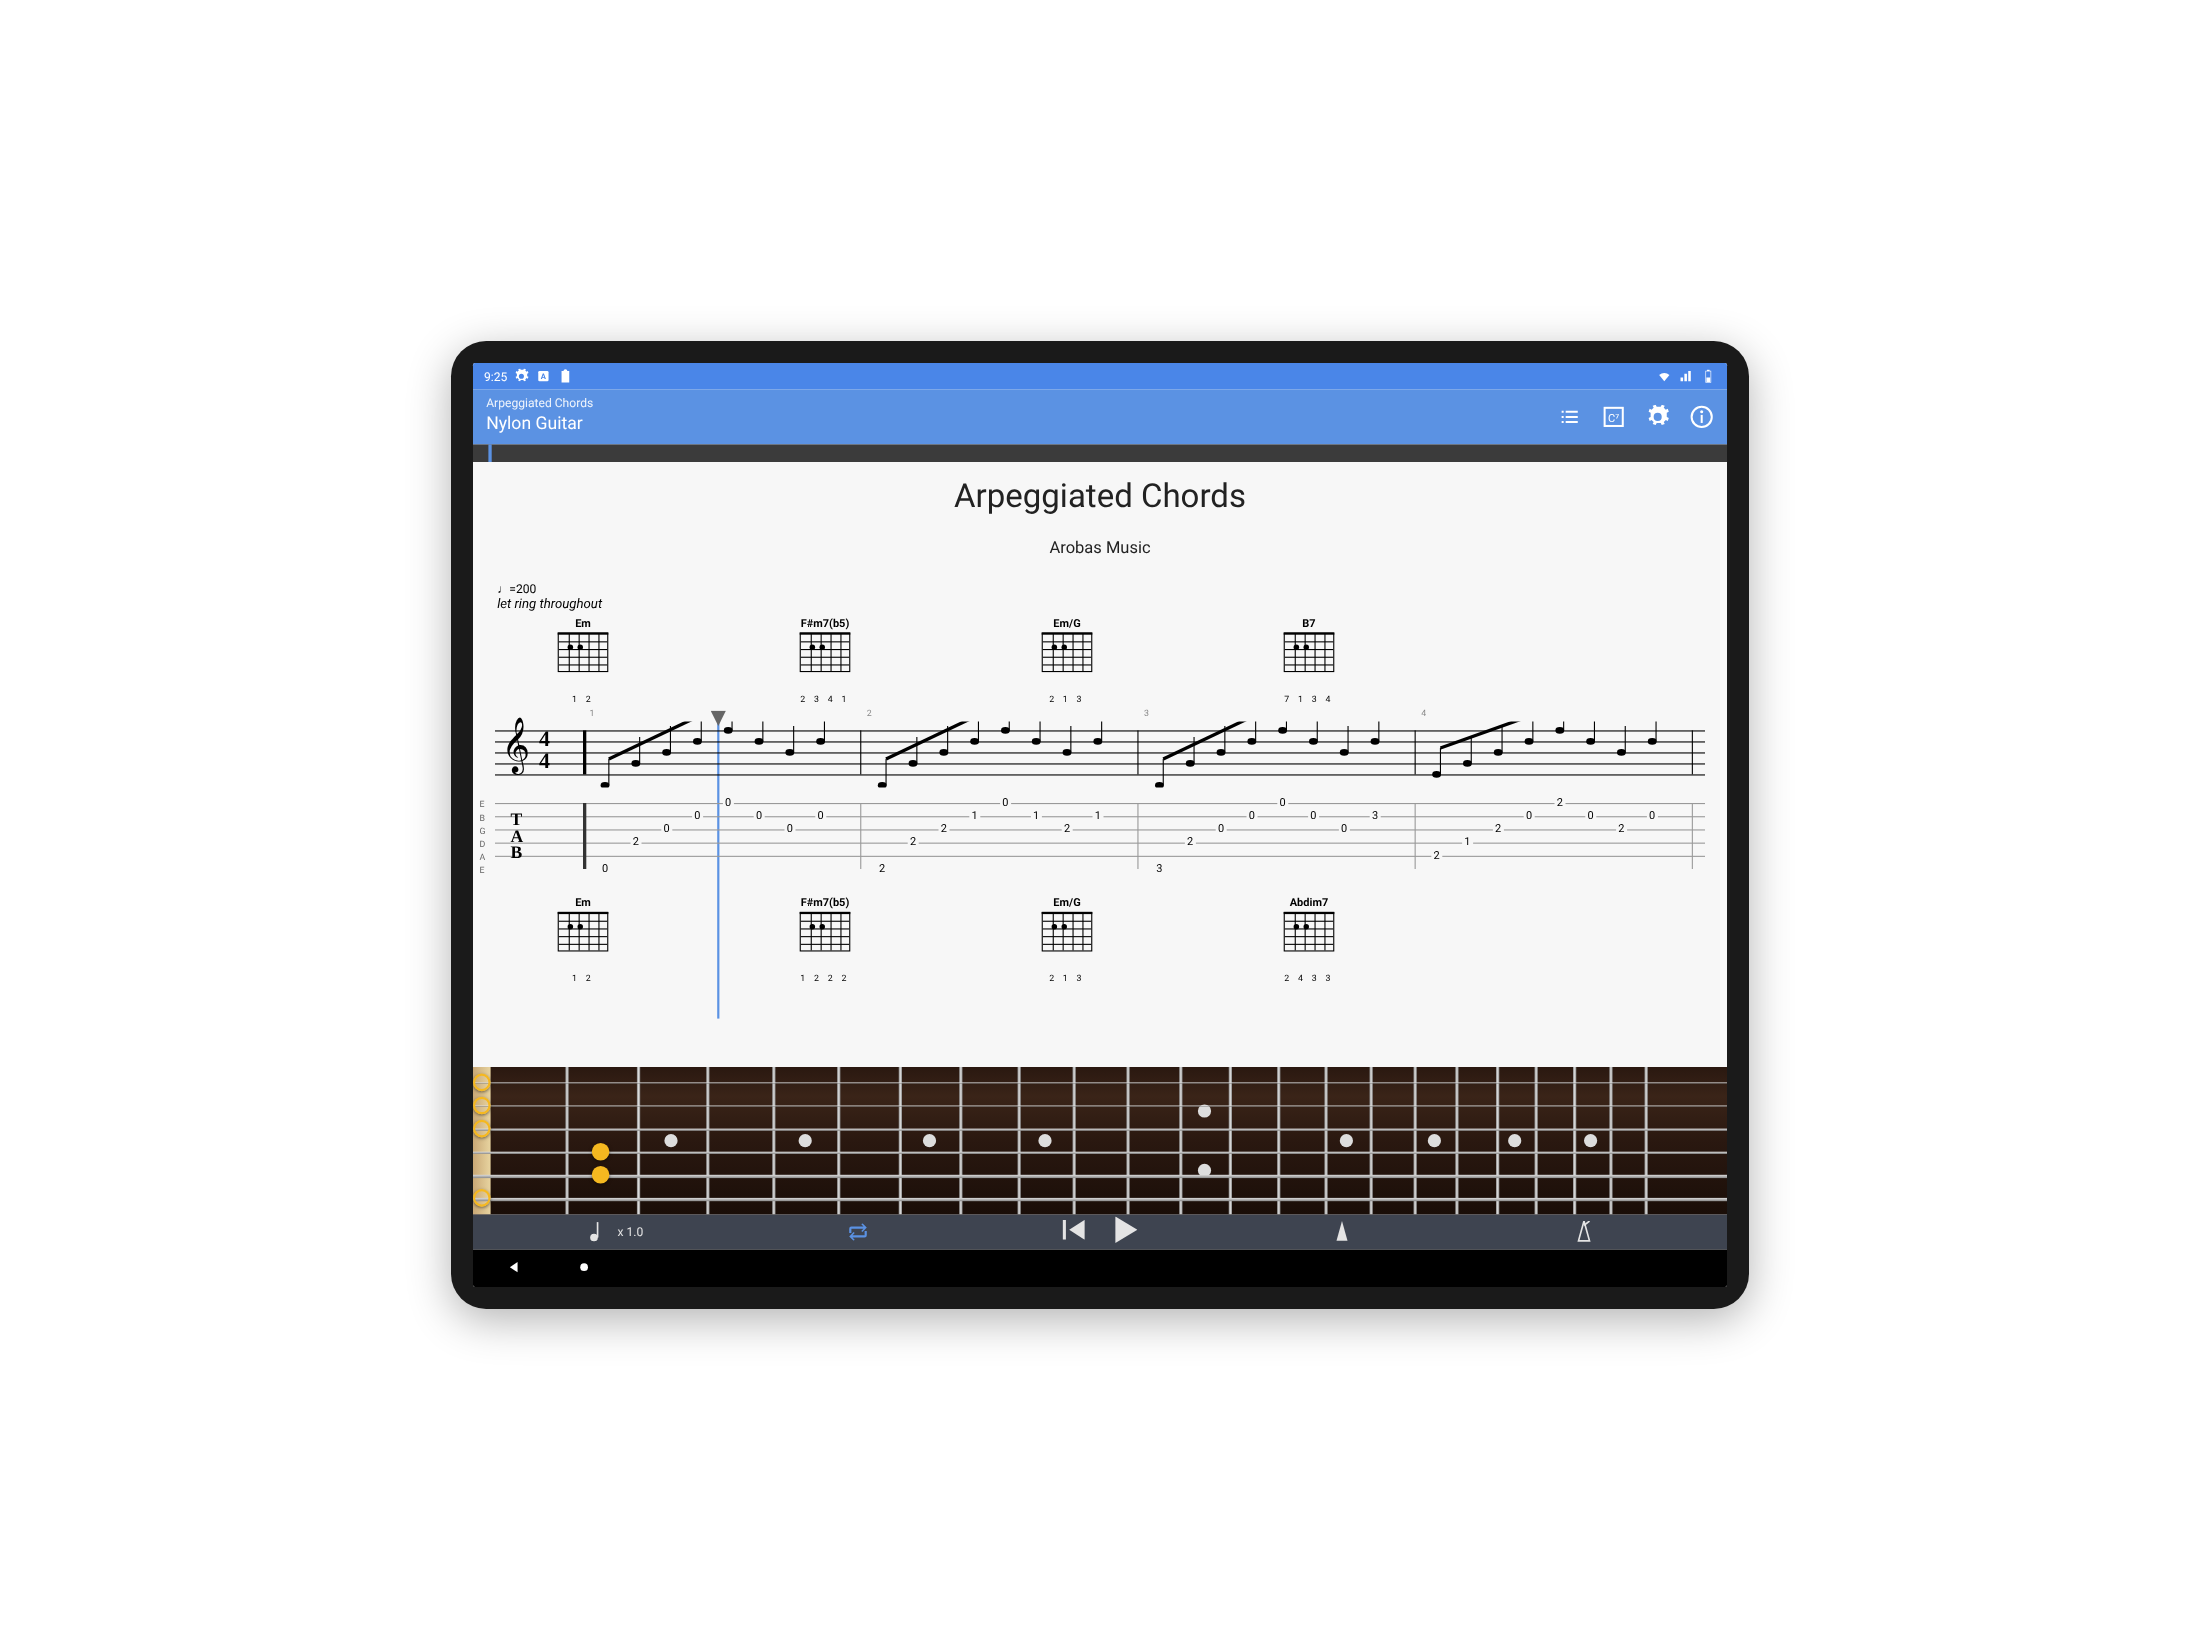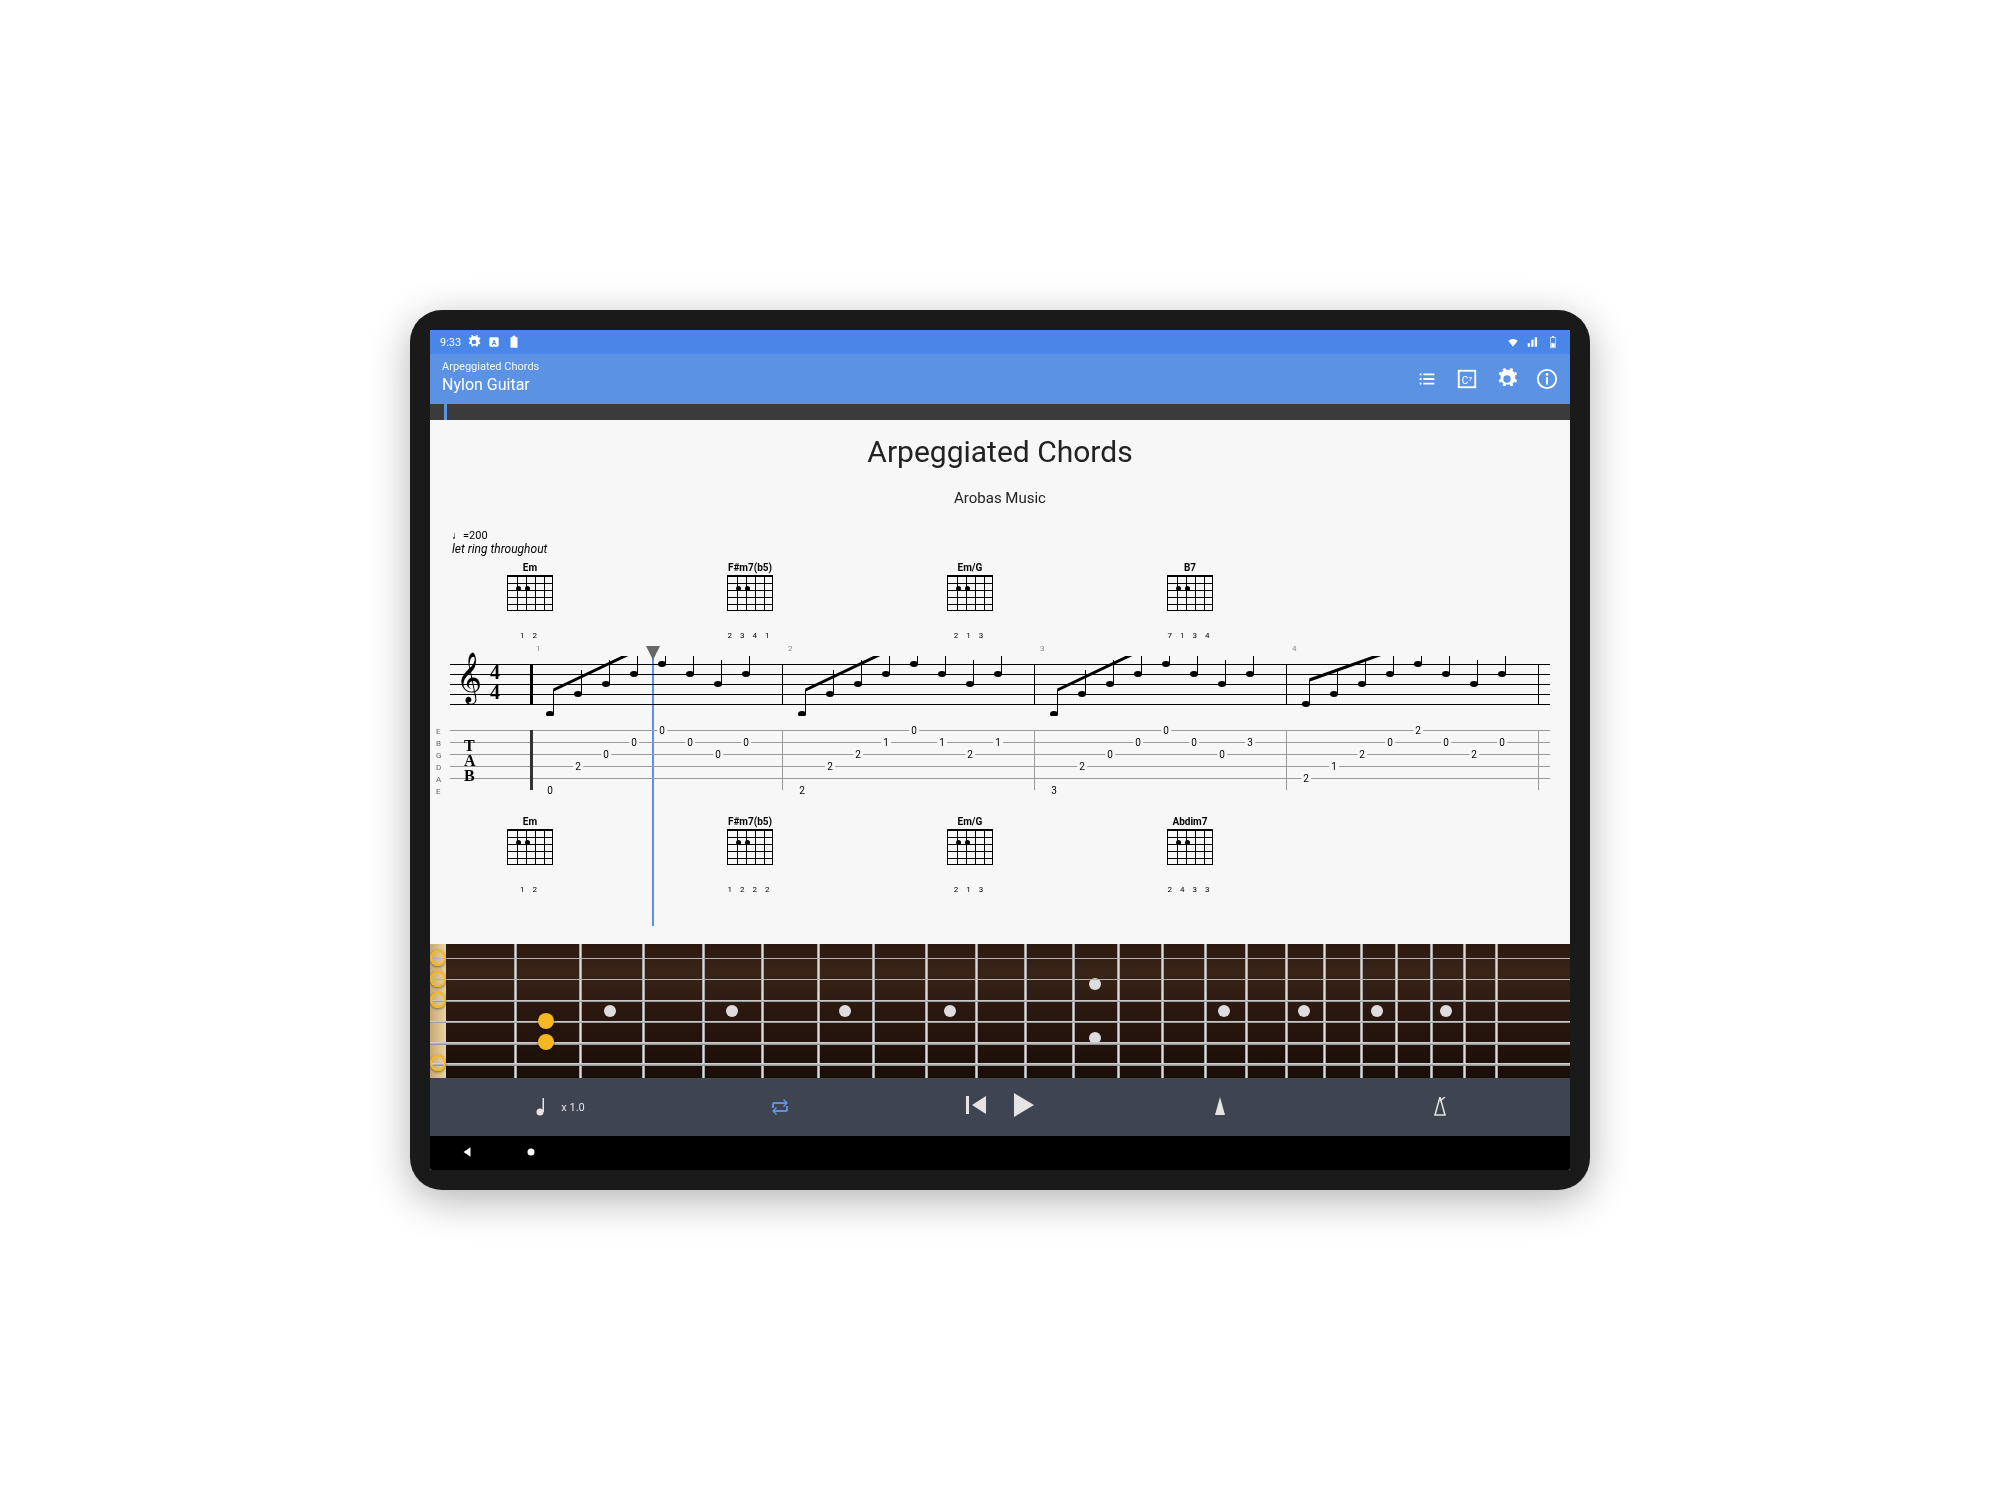--- a/index.html
+++ b/index.html
@@ -84,36 +84,36 @@
 
 .fretboard { height:134px; background:linear-gradient(#2a1810,#3a2418 20%,#2a1810 50%,#1a0e08); position:relative; overflow:hidden; }
 .fretboard .nut { position:absolute; left:0; top:0; width:16px; height:100%; background:linear-gradient(90deg,#c9a876,#e8d4a0); z-index:2; }
 .fretboard .string { position:absolute; left:0; right:0; height:2px; background:linear-gradient(#ddd,#888); z-index:3; }
 .fretboard .fret { position:absolute; top:0; bottom:0; width:3px; background:linear-gradient(90deg,#888,#ddd,#888); z-index:1; }
 .fretboard .dot { position:absolute; width:12px; height:12px; background:#ddd; border-radius:50%; transform:translate(-50%,-50%); z-index:1; }
 .fretboard .finger { position:absolute; width:16px; height:16px; background:#f5b820; border-radius:50%; transform:translate(-50%,-50%); z-index:4; box-shadow:0 1px 3px rgba(0,0,0,.5); }
 .fretboard .finger.open { background:none; border:2px solid #f5b820; }
 
 
-.playbar { height:58px; background:#3e4450; display:flex; align-items:center; color:#e4e4e4; padding:0 20px; }
+.playbar { height:32px; background:#3e4450; display:flex; align-items:center; color:#e4e4e4; padding:0 20px; }
 .playbar .section { flex:1; display:flex; align-items:center; justify-content:center; gap:12px; cursor:pointer; }
 .playbar svg { fill:#e4e4e4; }
 
 
 .navbar { height:34px; background:#000; display:flex; align-items:center; gap:50px; padding-left:30px; }
 .navbar svg { fill:#fff; width:14px; height:14px; }
 </style>
 </head>
 <body>
 
 <div class="tablet">
 <div class="screen">
 
 <div class="statusbar">
-  <span>9:33</span>
+  <span>9:25</span>
   <svg viewBox="0 0 24 24">
           <path d="M12 8a4 4 0 100 8 4 4 0 000-8zm9 4l2 1-1 3-2-1a8 8 0 01-2 2l1 2-3 1-1-2h-4l-1 2-3-1 1-2a8 8 0 01-2-2l-2 1-1-3 2-1v-4l-2-1 1-3 2 1a8 8 0 012-2l-1-2 3-1 1 2h4l1-2 3 1-1 2a8 8 0 012 2l2-1 1 3-2 1z"></path>
         </svg>
   <svg viewBox="0 0 24 24">
           <rect x="4" y="4" width="16" height="16" rx="2" fill="#fff"></rect>
           <text x="12" y="17" font-size="12" fill="#4a86e8" text-anchor="middle" font-weight="bold">A</text>
         </svg>
   <svg viewBox="0 0 24 24">
           <path d="M6 4h3a3 3 0 016 0h3v18H6zm6-1a1 1 0 110 2 1 1 0 010-2z"></path>
         </svg>

